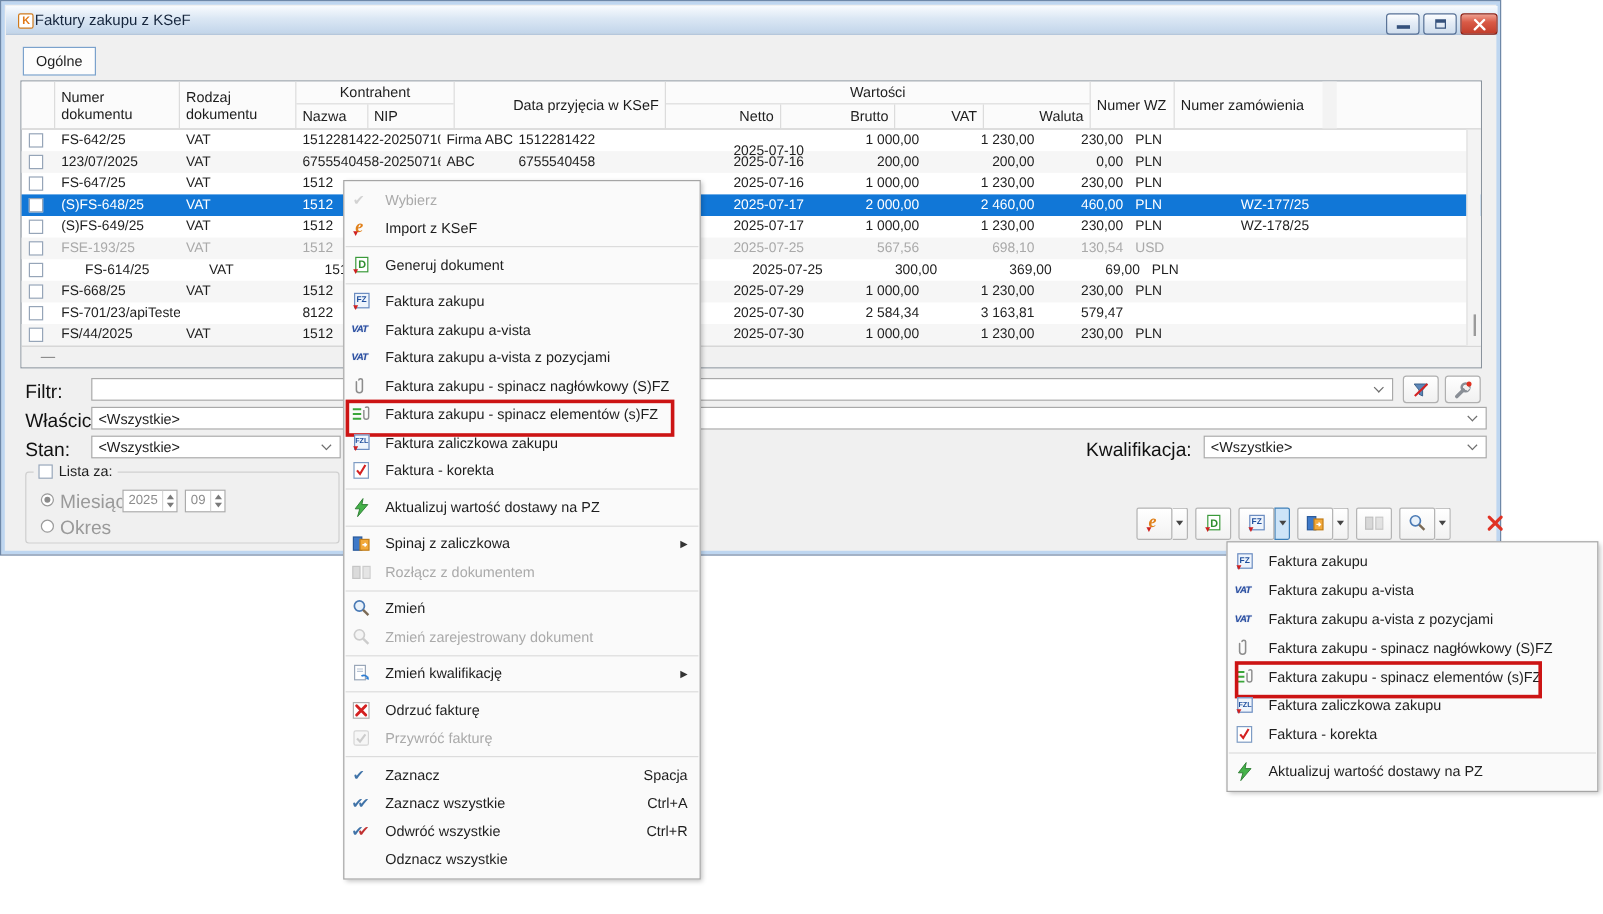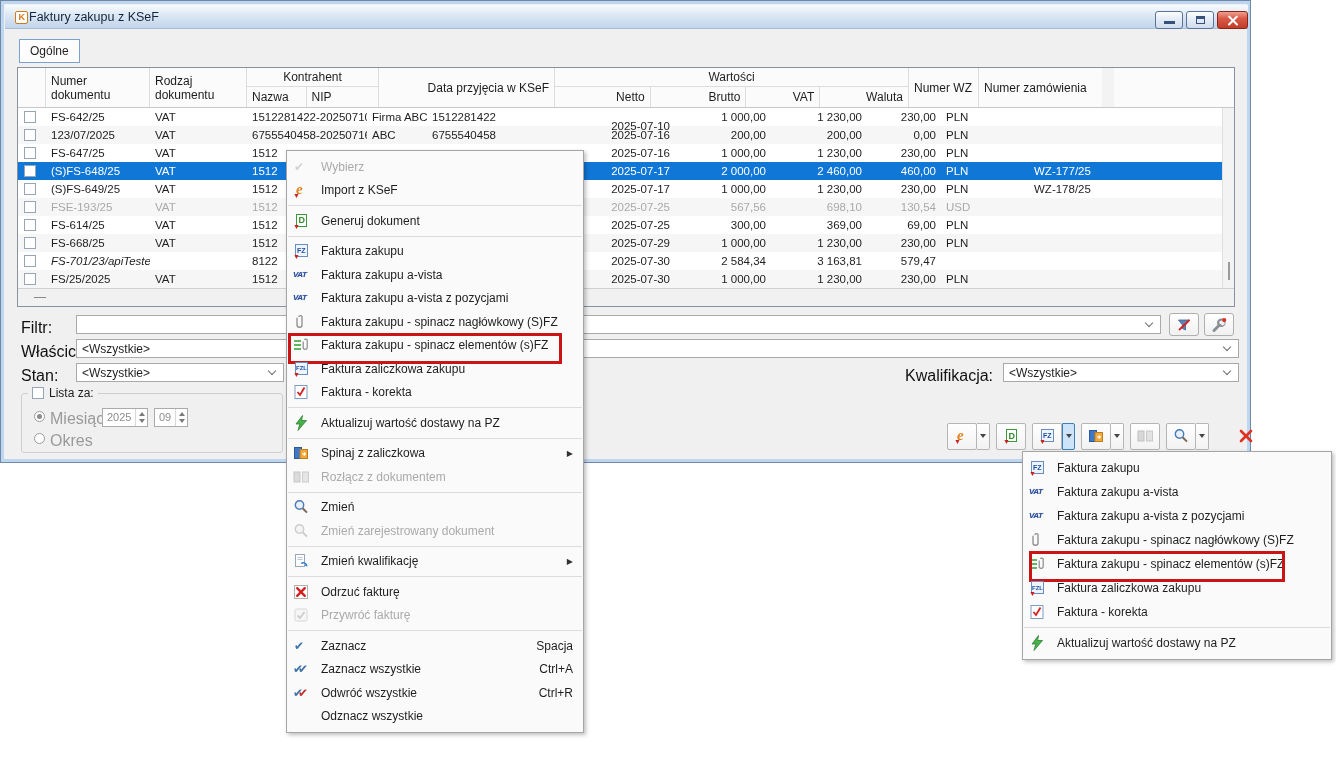--- a/index.html
+++ b/index.html
@@ -252,21 +252,21 @@
           <div class="tcell a-r" style="width: 176px;">2025-07-25</div>
           <div class="tcell a-r" style="width: 96px;">567,56</div>
           <div class="tcell a-r" style="width: 96px;">698,10</div>
           <div class="tcell a-r" style="width: 74px;">130,54</div>
           <div class="tcell" style="width: 88px;">USD</div>
           <div class="tcell" style="width: 70px;"></div>
           <div class="tcell" style="width: 123px;"></div>
         </div>
         <div class="trow normal">
           <div class="tcell" style="width: 28px; padding: 0px;"><span class="cbox"></span></div>
-          <div class="tcell" style="width: 104px;">FS-614/25</div>
+          <div class="tcell" style="width: 104px; margin-left: 20px;">FS-614/25</div>
           <div class="tcell" style="width: 97px;">VAT</div>
           <div class="tcell" style="width: 120px;">1512</div>
           <div class="tcell" style="width: 60px;"></div>
           <div class="tcell" style="width: 72px;"></div>
           <div class="tcell a-r" style="width: 176px;">2025-07-25</div>
           <div class="tcell a-r" style="width: 96px;">300,00</div>
           <div class="tcell a-r" style="width: 96px;">369,00</div>
           <div class="tcell a-r" style="width: 74px;">69,00</div>
           <div class="tcell" style="width: 88px;">PLN</div>
           <div class="tcell" style="width: 70px;"></div>
@@ -282,36 +282,36 @@
           <div class="tcell a-r" style="width: 176px;">2025-07-29</div>
           <div class="tcell a-r" style="width: 96px;">1 000,00</div>
           <div class="tcell a-r" style="width: 96px;">1 230,00</div>
           <div class="tcell a-r" style="width: 74px;">230,00</div>
           <div class="tcell" style="width: 88px;">PLN</div>
           <div class="tcell" style="width: 70px;"></div>
           <div class="tcell" style="width: 123px;"></div>
         </div>
         <div class="trow normal">
           <div class="tcell" style="width: 28px; padding: 0px;"><span class="cbox"></span></div>
-          <div class="tcell" style="width: 104px; font-style: italic;">FS-701/23/apiTeste</div>
+          <div class="tcell" style="width: 104px;">FS-701/23/apiTeste</div>
           <div class="tcell" style="width: 97px;"></div>
           <div class="tcell" style="width: 120px;">8122</div>
           <div class="tcell" style="width: 60px;"></div>
           <div class="tcell" style="width: 72px;"></div>
           <div class="tcell a-r" style="width: 176px;">2025-07-30</div>
           <div class="tcell a-r" style="width: 96px;">2 584,34</div>
           <div class="tcell a-r" style="width: 96px;">3 163,81</div>
           <div class="tcell a-r" style="width: 74px;">579,47</div>
           <div class="tcell" style="width: 88px;"></div>
           <div class="tcell" style="width: 70px;"></div>
           <div class="tcell" style="width: 123px;"></div>
         </div>
         <div class="trow normal">
           <div class="tcell" style="width: 28px; padding: 0px;"><span class="cbox"></span></div>
-          <div class="tcell" style="width: 104px;">FS/25/2025</div>
+          <div class="tcell" style="width: 104px;">FS/44/2025</div>
           <div class="tcell" style="width: 97px;">VAT</div>
           <div class="tcell" style="width: 120px;">1512</div>
           <div class="tcell" style="width: 60px;"></div>
           <div class="tcell" style="width: 72px;"></div>
           <div class="tcell a-r" style="width: 176px;">2025-07-30</div>
           <div class="tcell a-r" style="width: 96px;">1 000,00</div>
           <div class="tcell a-r" style="width: 96px;">1 230,00</div>
           <div class="tcell a-r" style="width: 74px;">230,00</div>
           <div class="tcell" style="width: 88px;">PLN</div>
           <div class="tcell" style="width: 70px;"></div>

